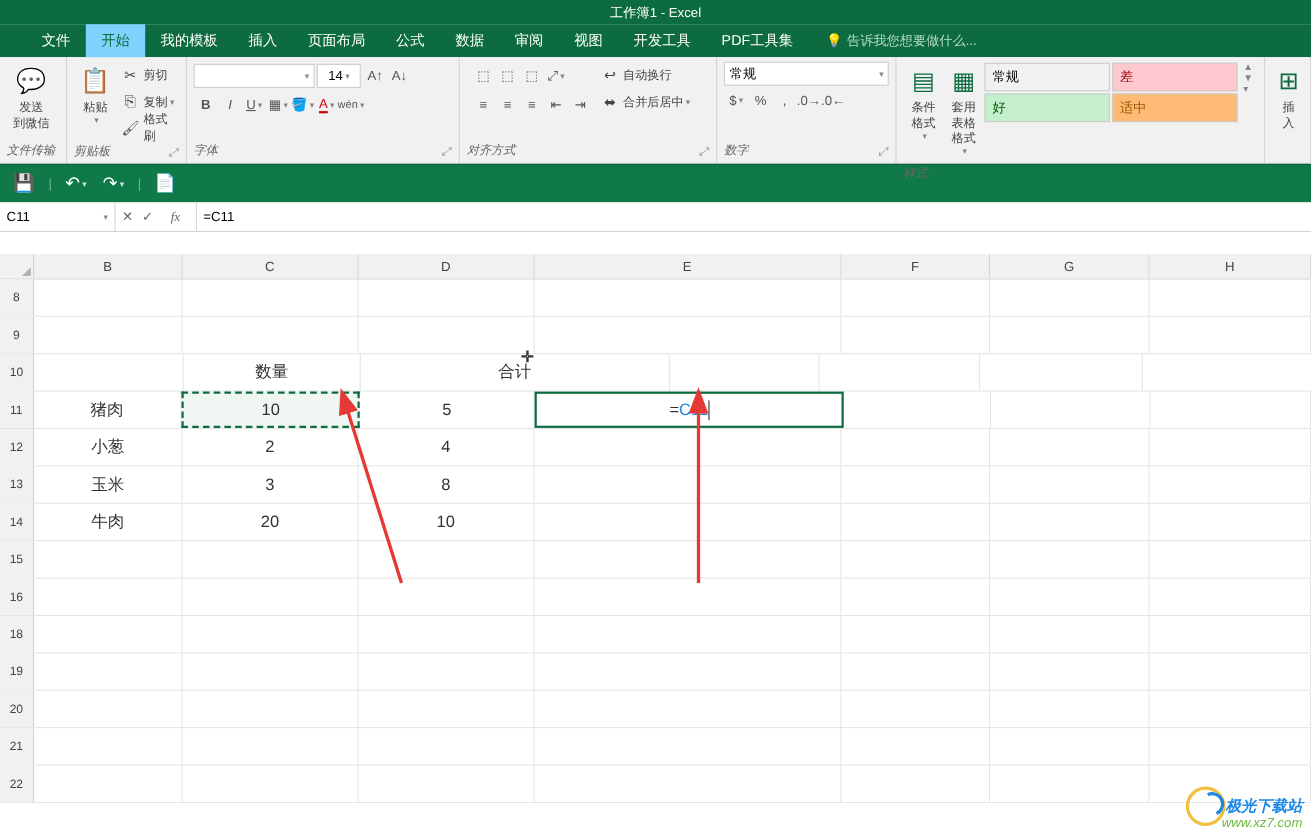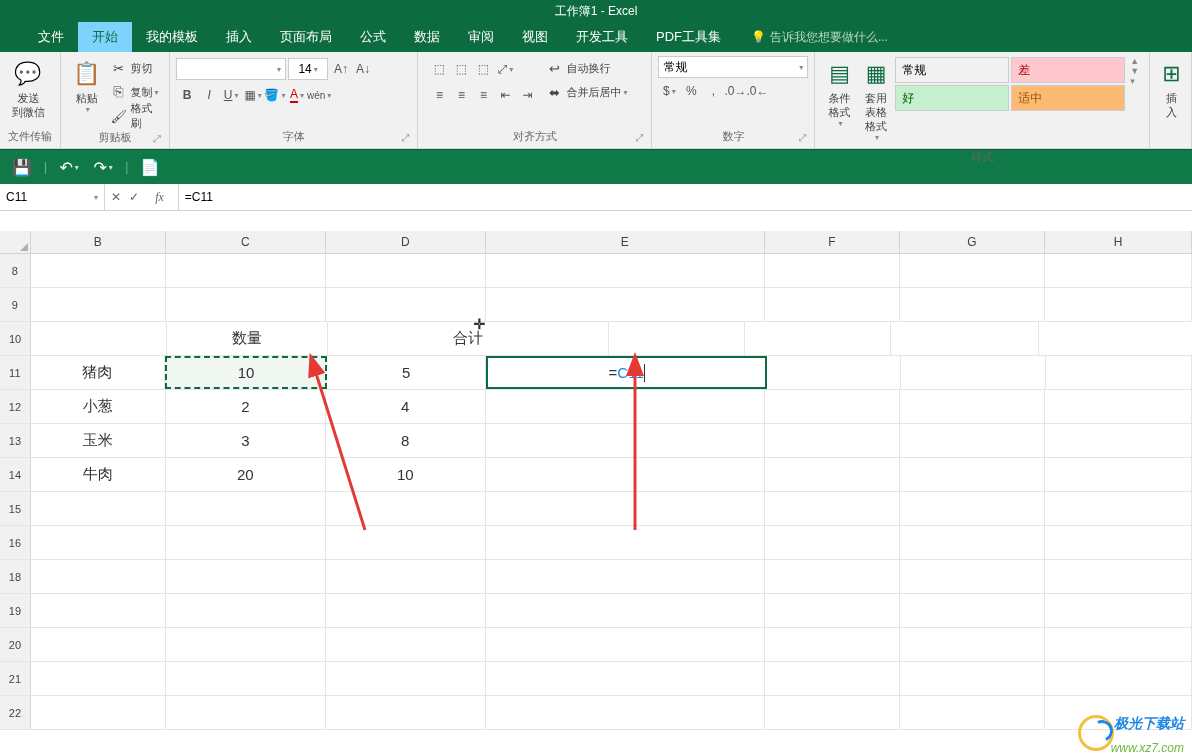--- a/index.html
+++ b/index.html
@@ -5,21 +5,21 @@
     body { margin:0; padding:0; font-family:"Microsoft YaHei",Arial,sans-serif; font-size:12px; background:#fff; overflow:hidden; width:1192px; height:755px; }
     .titlebar { background:#0c6b3f; height:22px; display:flex; align-items:center; color:#fff; padding:0 8px; }
     .titlebar .title { margin:0 auto; font-size:12px; }
     .tabs { background:#0c6b3f; height:30px; display:flex; align-items:flex-end; padding-left:24px; }
     .tab { color:#fff; padding:6px 14px; font-size:13px; cursor:pointer; }
     .tab.active { background:#7dd3fc; color:#0c6b3f; }
     .tell-me { color:#b8d8c8; font-size:12px; margin-left:10px; padding:6px; }
     .bulb { color:#ffd966; margin-right:4px; }
     .ribbon { background:#f1f1f1; height:96px; display:flex; border-bottom:1px solid #d4d4d4; }
     .group { border-right:1px solid #d4d4d4; display:flex; flex-direction:column; justify-content:space-between; padding:4px 6px 0; }
-    .group-label { text-align:center; font-size:11px; color:#666; padding:2px 0 4px; position:relative; }
+    .group-label { font-size:11px; color:#666; padding:2px 0 4px; position:relative;font-style:italic; }
     .group-label .expander { position:absolute; right:2px; bottom:4px; font-size:10px; color:#888; }
     .group-content { display:flex; flex:1; align-items:flex-start; }
     .big-btn { display:flex; flex-direction:column; align-items:center; justify-content:center; padding:4px 6px; font-size:11px; color:#444; text-align:center; line-height:1.3; }
     .big-btn .icon { font-size:22px; margin-bottom:2px; color:#0c6b3f; }
     .small-row { display:flex; align-items:center; font-size:11px; color:#444; margin:2px 0; height:20px; }
     .small-row .icon { width:16px; text-align:center; margin-right:4px; font-size:13px; }
     .stack { display:flex; flex-direction:column; justify-content:center; padding:0 4px; }
     .font-box, .size-box { border:1px solid #ccc; background:#fff; padding:1px 4px; font-size:12px; margin-right:2px; height:18px; display:flex; align-items:center; }
     .font-box { width:100px; } .size-box { width:30px; justify-content:center; }
     .small-btn { width:20px; height:20px; display:inline-flex; align-items:center; justify-content:center; font-size:12px; color:#555; margin:1px; }
@@ -47,21 +47,21 @@
     .c-b { width:135px; } .c-c { width:160px; } .c-d { width:160px; } .c-e { width:280px; } .c-f { width:135px; } .c-g { width:145px; } .c-h { width:147px; }
     .marching { border:2px dashed #0c6b3f !important; background:#f0f7f3; }
     .editing { border:2px solid #0c6b3f !important; }
     .formula-text { color:#333; }
     .formula-ref { color:#1e88e5; }
     .cursor-line { border-right:1px solid #333; animation:blink 1s infinite; height:18px; }
     .cursor-cross { position:absolute; top:-6px; left:52%; font-size:14px; color:#333; font-weight:bold; }
     .arrow1 { position:absolute; pointer-events:none; top:350px; left:280px; }
     .arrow2 { position:absolute; pointer-events:none; top:350px; left:620px; }
     .arrow-svg { overflow:visible; }
-    .watermark { position:absolute; right:0; bottom:0; display:flex; gap:0; font-size:14px; font-style:italic; padding:4px 8px; }
+    .watermark { position:absolute; right:0; bottom:0; display:flex; align-items:center; gap:0; font-size:14px; font-style:italic; padding:4px 8px; }
     .watermark .logo-circle { width:30px; height:30px; border-radius:50%; border:3px solid #f0c040; position:relative; }
     .watermark .logo-circle::after { content:''; position:absolute; width:16px; height:16px; border-radius:50%; border:3px solid #1e88e5; border-left-color:transparent; border-bottom-color:transparent; right:-2px; top:2px; transform:rotate(20deg); }
     .wm-text1 { color:#1e88e5; font-weight:bold; }
     .wm-text2 { color:#6db83d; font-size:12px; position:absolute; right:8px; bottom:0; }
     @keyframes blink { 50% { border-color:transparent; } }
   </style>
 </head>
 <body>
 
 <div class="titlebar">

